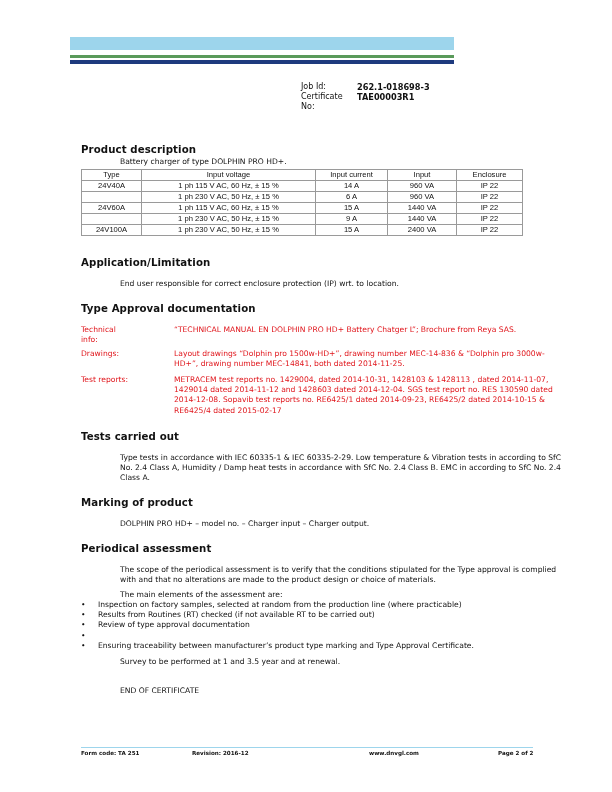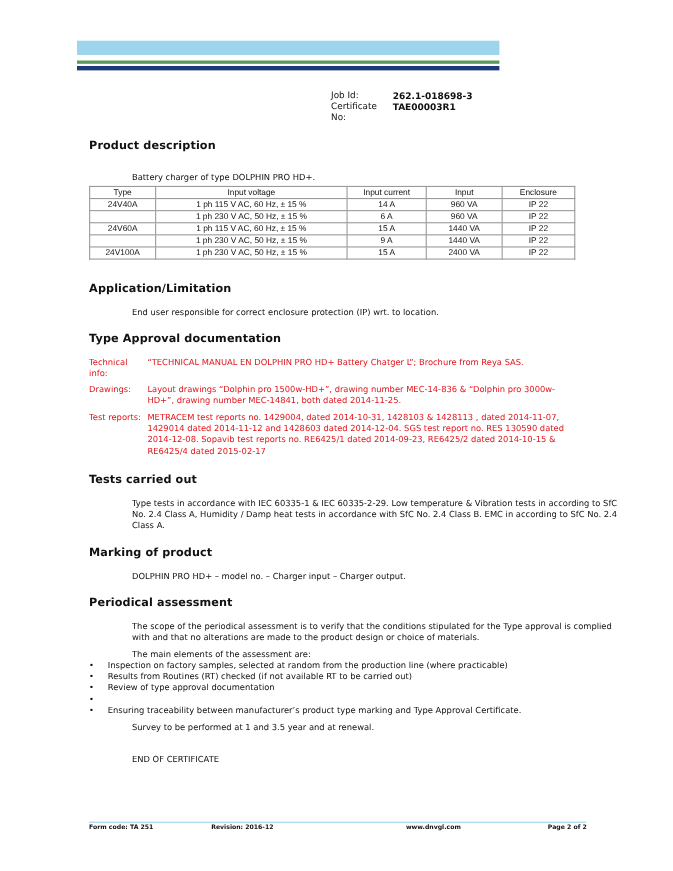--- a/index.html
+++ b/index.html
@@ -17,21 +17,21 @@
   table.spec { position: absolute; left: 81px; top: 169px; border-collapse: collapse;
                font-family: "Liberation Sans", sans-serif; font-size: 7.6px; padding-left: 12px; }
   table.spec td, table.spec th { border: 1px solid #9a9a9a; padding: 0 4px; height: 10px; line-height: 10px; font-weight: normal; text-align: center; }
   .c-type { width: 51px; }
   .c-volt { width: 165px; }
   .c-cur  { width: 63px; text-align: center; }
   .c-out  { width: 60px; text-align: center; }
   .c-enc  { width: 57px; text-align: center; }
   table.spec th.c-type { text-align: center; }
   table.spec th.c-volt { text-align: center; }
-  .red { color: #e0151b; }
+  .red { color: #e0151b; gap: 40px; }
   .doc-row { position: absolute; left: 81px; font-size: 7.6px; line-height: 10.2px; display: flex; }
   .doc-row .lbl { width: 53px; flex: none; }
   .doc-row .val { width: 385px; }
   ul.bul { position: absolute; left: 81px; top: 600px; margin: 0; padding: 0; list-style: none; font-size: 7.6px; line-height: 10.2px; }
   ul.bul li { display: flex; }
   ul.bul li .dot { width: 17px; flex: none; }
   .footer-line { position: absolute; left: 81px; top: 747px; width: 452px; height: 1px; background: #9dd5ec; }
   .footer { position: absolute; top: 750px; font-size: 5.6px; font-weight: bold; }
 </style>
 </head>
@@ -45,21 +45,21 @@
   <div class="row">
     <span class="lbl">Job Id:</span>
     <span class="val">262.1-018698-3</span>
   </div>
   <div class="row">
     <span class="lbl">Certificate No:</span>
     <span class="val">TAE00003R1</span>
   </div>
 </div>
 
-<div class="h" style="top:127px">Product description</div>
+<div class="h" style="top:144px">Product description</div>
 <div class="p" style="top:157px">Battery charger of type DOLPHIN PRO HD+.</div>
 
 <table class="spec">
   <tbody>
       <tr>
     <th class="c-type">Type</th>
     <th class="c-volt">Input voltage</th>
     <th class="c-cur">Input current</th>
     <th class="c-out">Input</th>
     <th class="c-enc">Enclosure</th>

